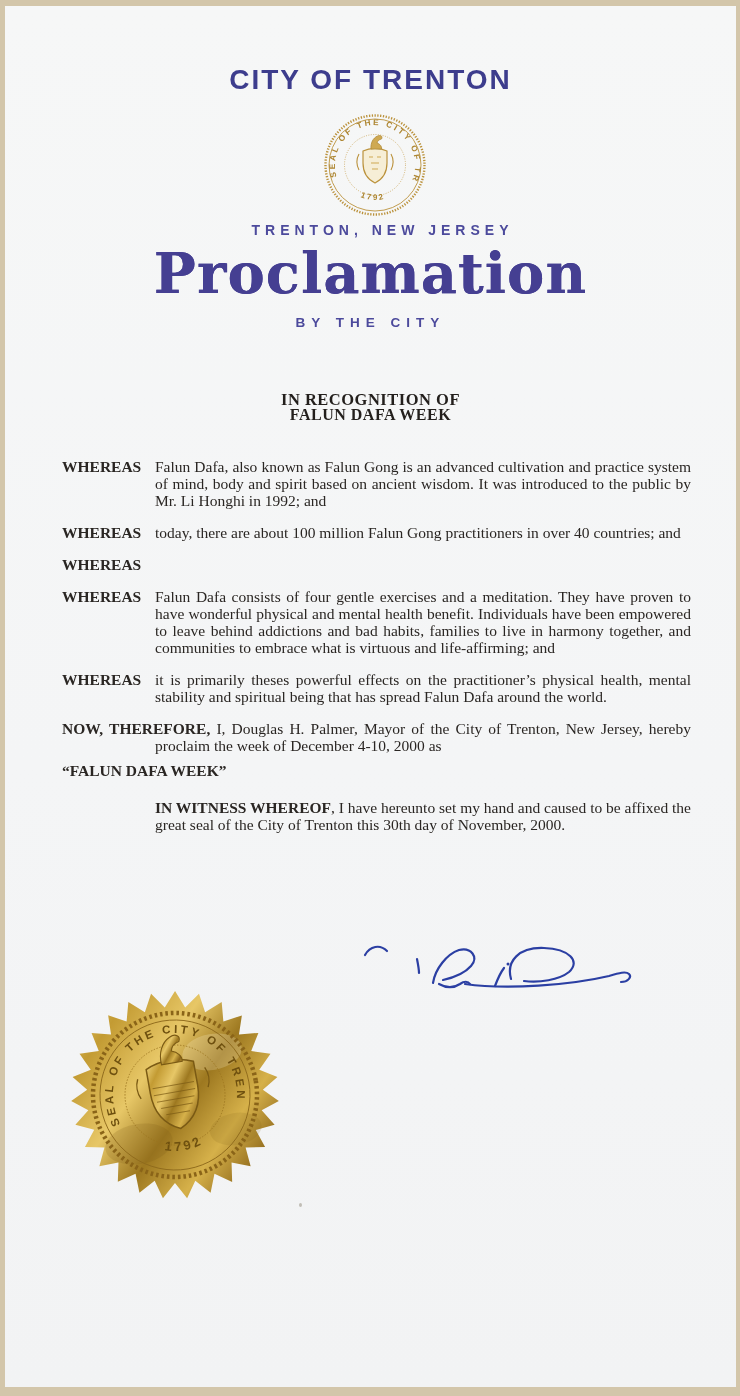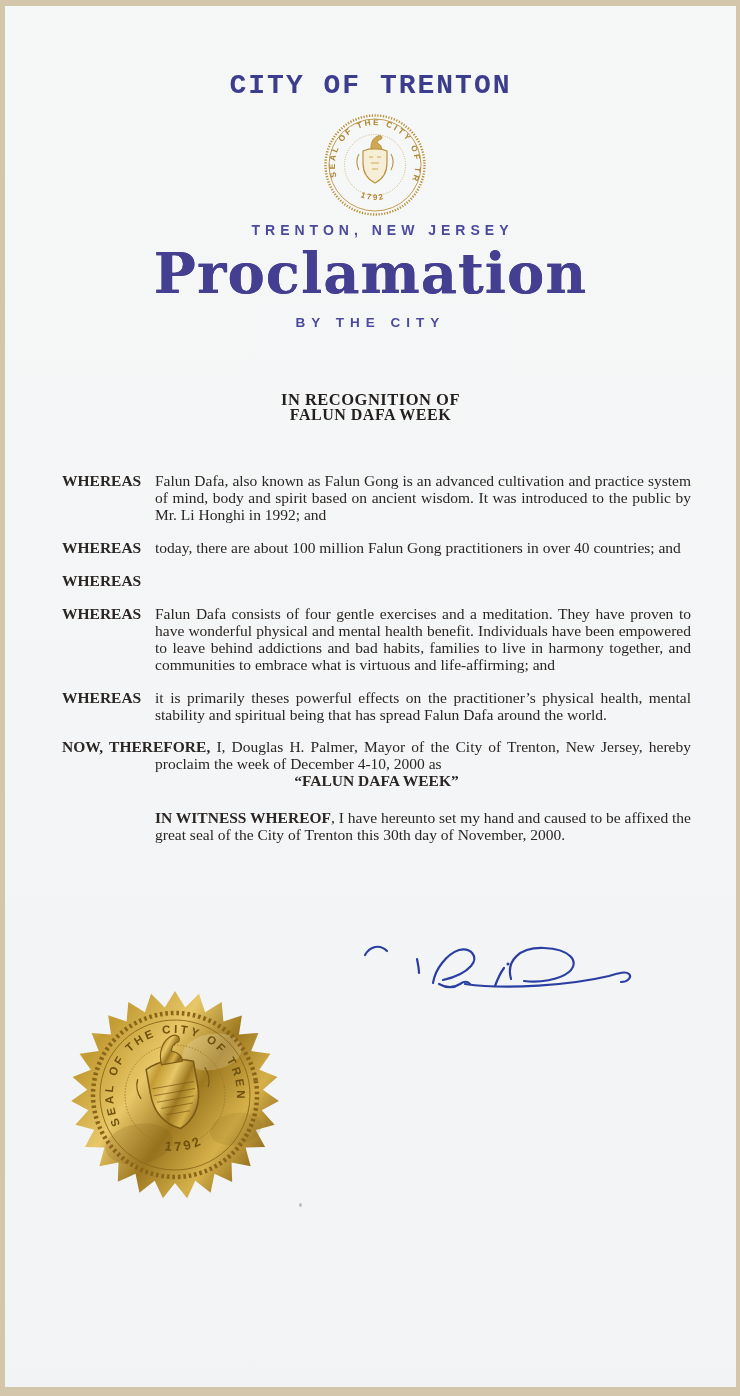--- a/index.html
+++ b/index.html
@@ -8,21 +8,21 @@
     background:#d3c6aa;
     font-family:"Liberation Serif", serif;
     overflow:hidden;
   }
   .paper{
     position:absolute;left:5px;top:6px;right:4px;bottom:9px;
     background:linear-gradient(180deg,#f6f7f7 0%,#f4f5f6 55%,#f2f3f4 100%);
   }
   .centered{position:absolute;left:0;width:100%;text-align:center;}
   .city-title{
-    top:64px;font-family:Liberation Mono, monospace;font-weight:600;
+    top:58px;font-family:Liberation Sans, sans-serif;font-weight:600;
     font-size:28px;letter-spacing:2px;color:#3d3d8d;
   }
   .seal-top{position:absolute;left:318px;top:107px;}
   .city-state{
     top:216px;font-family:"Liberation Sans", sans-serif;font-weight:700;
     font-size:14px;letter-spacing:5px;color:#4c4a9c;margin-left:12px;
   }
   .doc-title{
     top:234px;font-family:"DejaVu Serif", serif;font-weight:700;
     font-size:56px;line-height:66px;letter-spacing:1px;color:#453f92;
@@ -31,26 +31,26 @@
   .byline{
     top:309px;font-family:"Liberation Sans", sans-serif;font-weight:700;
     font-size:13.5px;letter-spacing:6px;color:#4c4a9c;
   }
   .recognition{top:384px;font-weight:700;font-size:16.5px;letter-spacing:.5px;color:#231f1c;}
   .subject-head{top:400px;font-weight:700;font-size:16px;letter-spacing:.5px;color:#231f1c;}
   .body-copy{
     position:absolute;top:450px;left:57px;width:629px;
     font-size:15.5px;line-height:17px;color:#2a2623;
   }
-  .clause{display:flex;margin:16px 0 15px 0;}
+  .clause{display:flex;margin:2px 0 15px 0;}
   .clause-label{flex:none;width:93px;font-weight:700;}
   .clause-text{flex:1;text-align:justify;}
   .hang{margin:15px 0 0 0;padding-left:93px;text-indent:-93px;text-align:justify;}
   .hang b{font-weight:700;}
-  .subject-quote{margin:0 0 0 0;text-align:center;font-weight:700;}
+  .subject-quote{margin:8px 0 0 0;font-weight:700;}
   .witness{margin:20px 0 0 93px;text-align:justify;}
   .witness b{font-weight:700;}
   .sig-svg{position:absolute;left:352px;top:936px;}
   .sig-block{
     position:absolute;left:405px;top:987px;width:216px;
     border-top:1.5px solid #49443e;padding:3px 0 0 3px;
     font-size:15.5px;line-height:18px;color:#2a2623;
   }
   .seal-foil{position:absolute;left:64px;top:983px;}
   .speck{position:absolute;left:294px;top:1197px;width:3px;height:4px;border-radius:50%;

